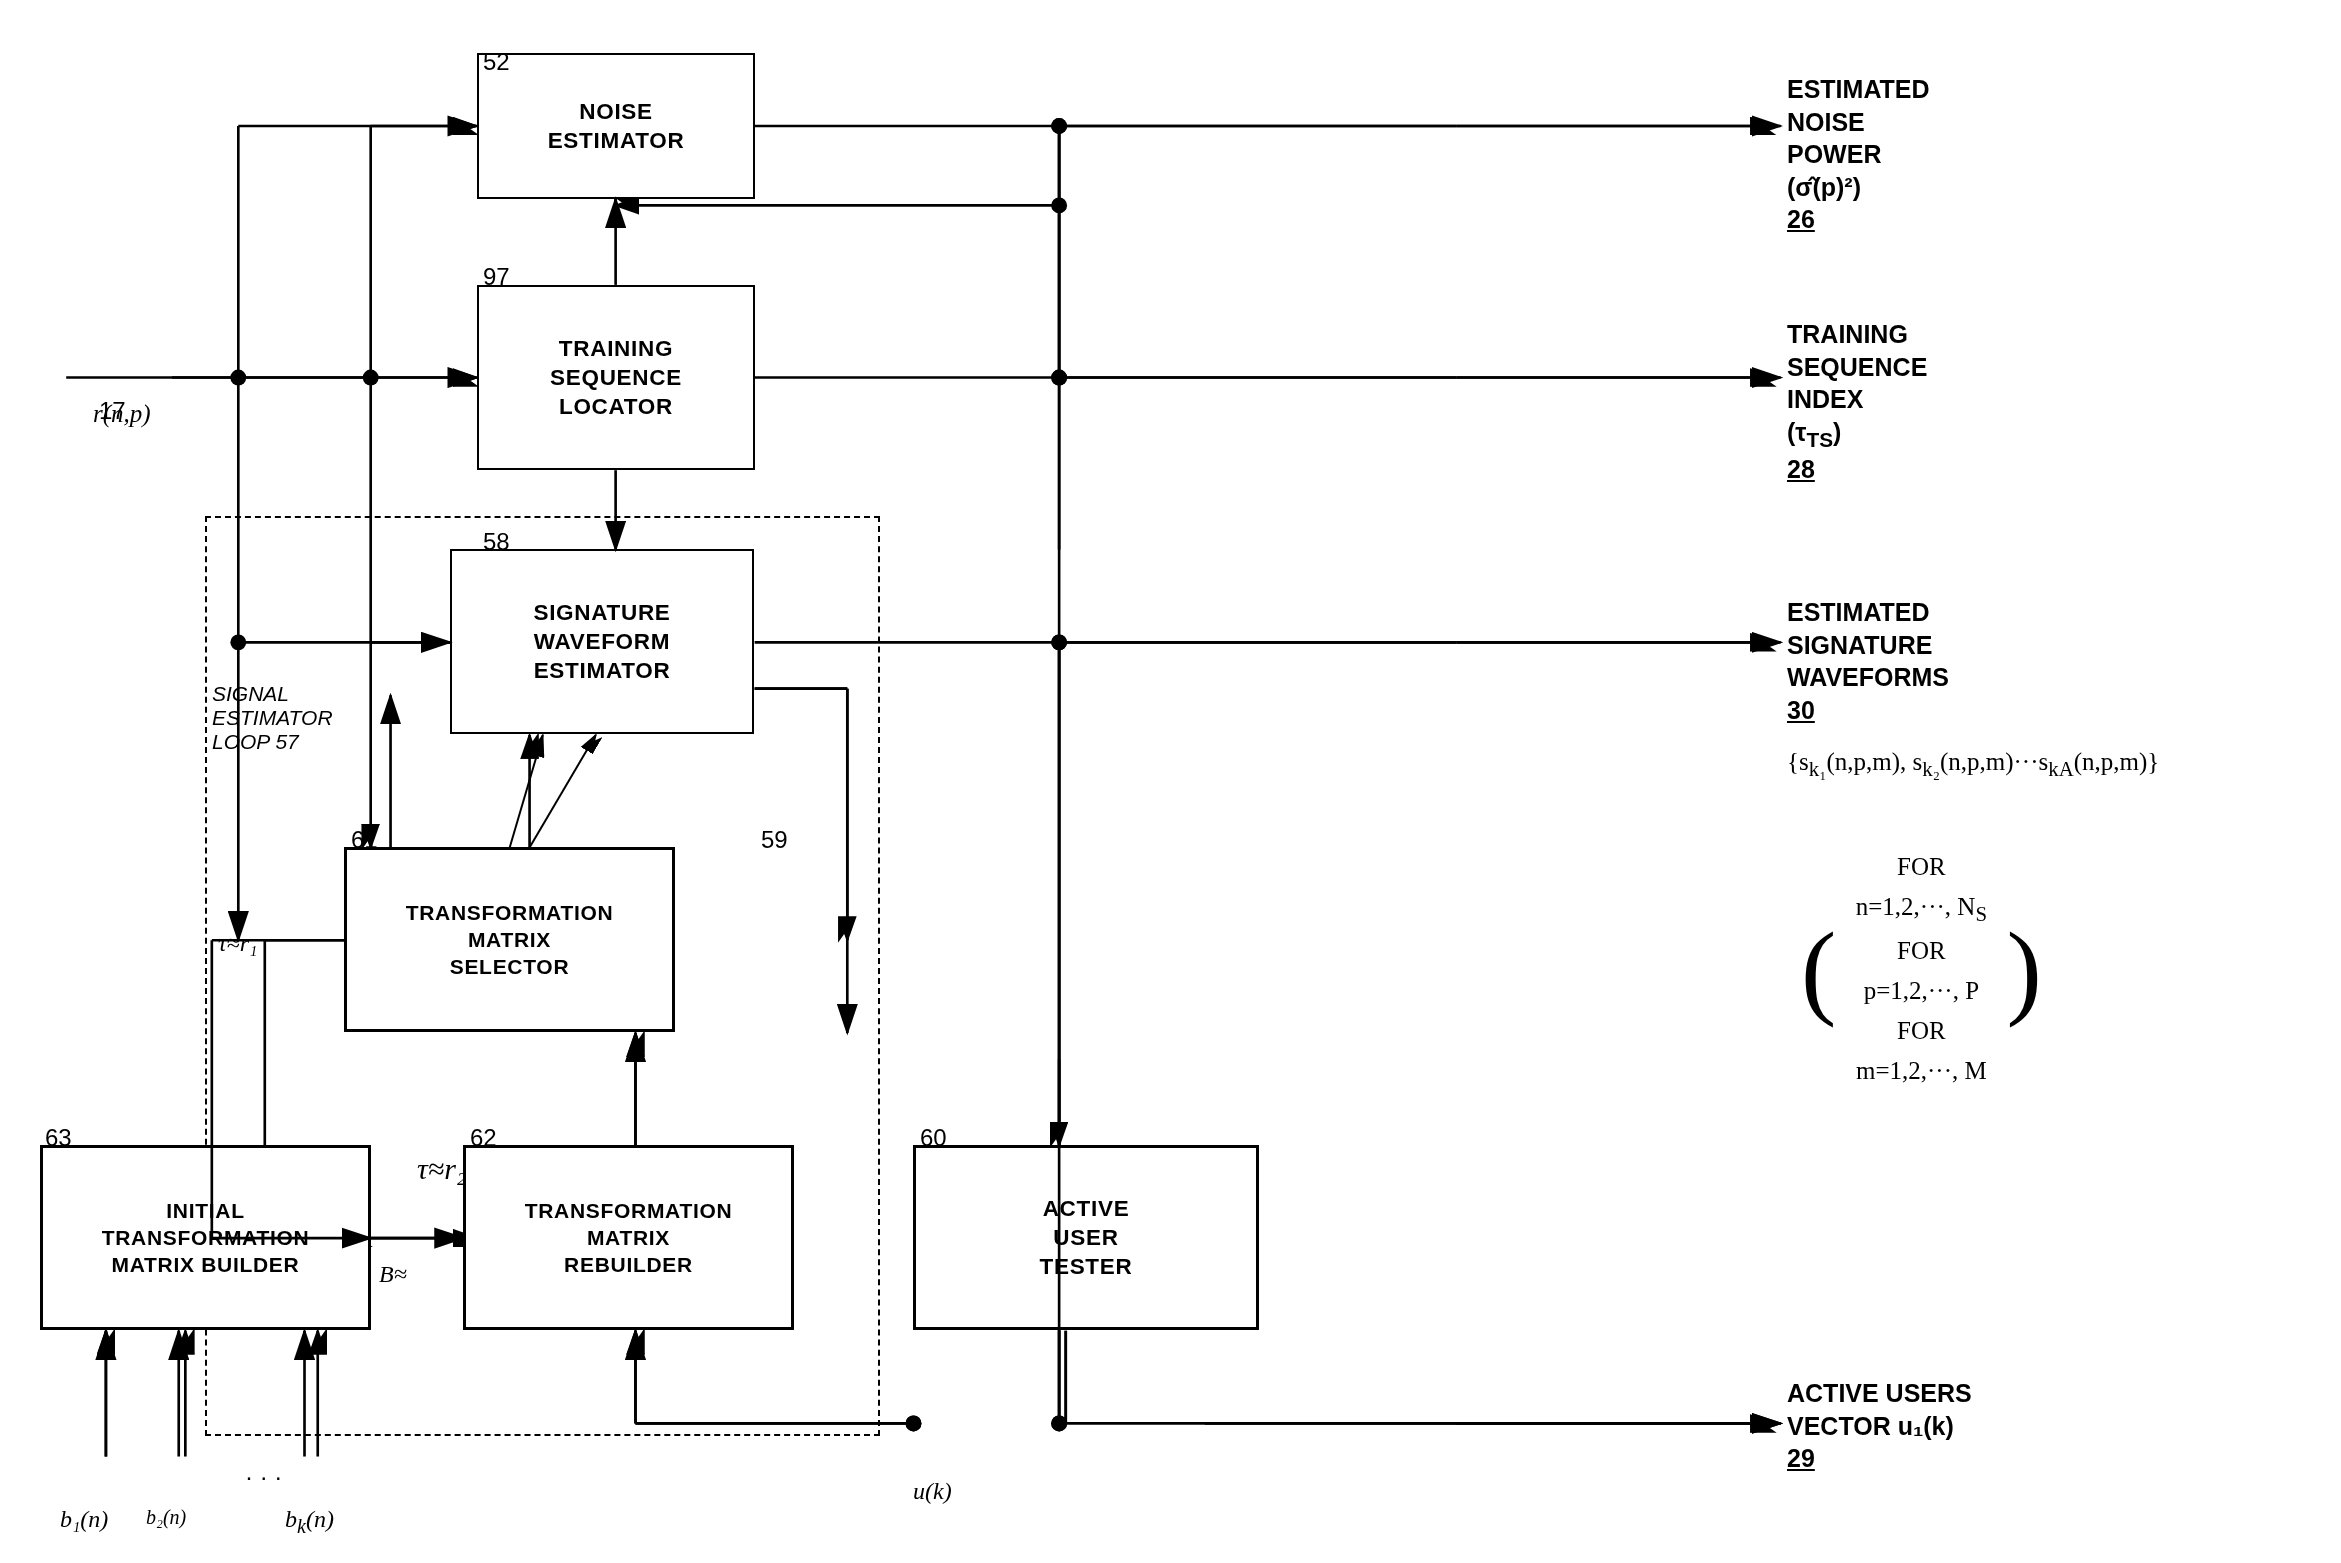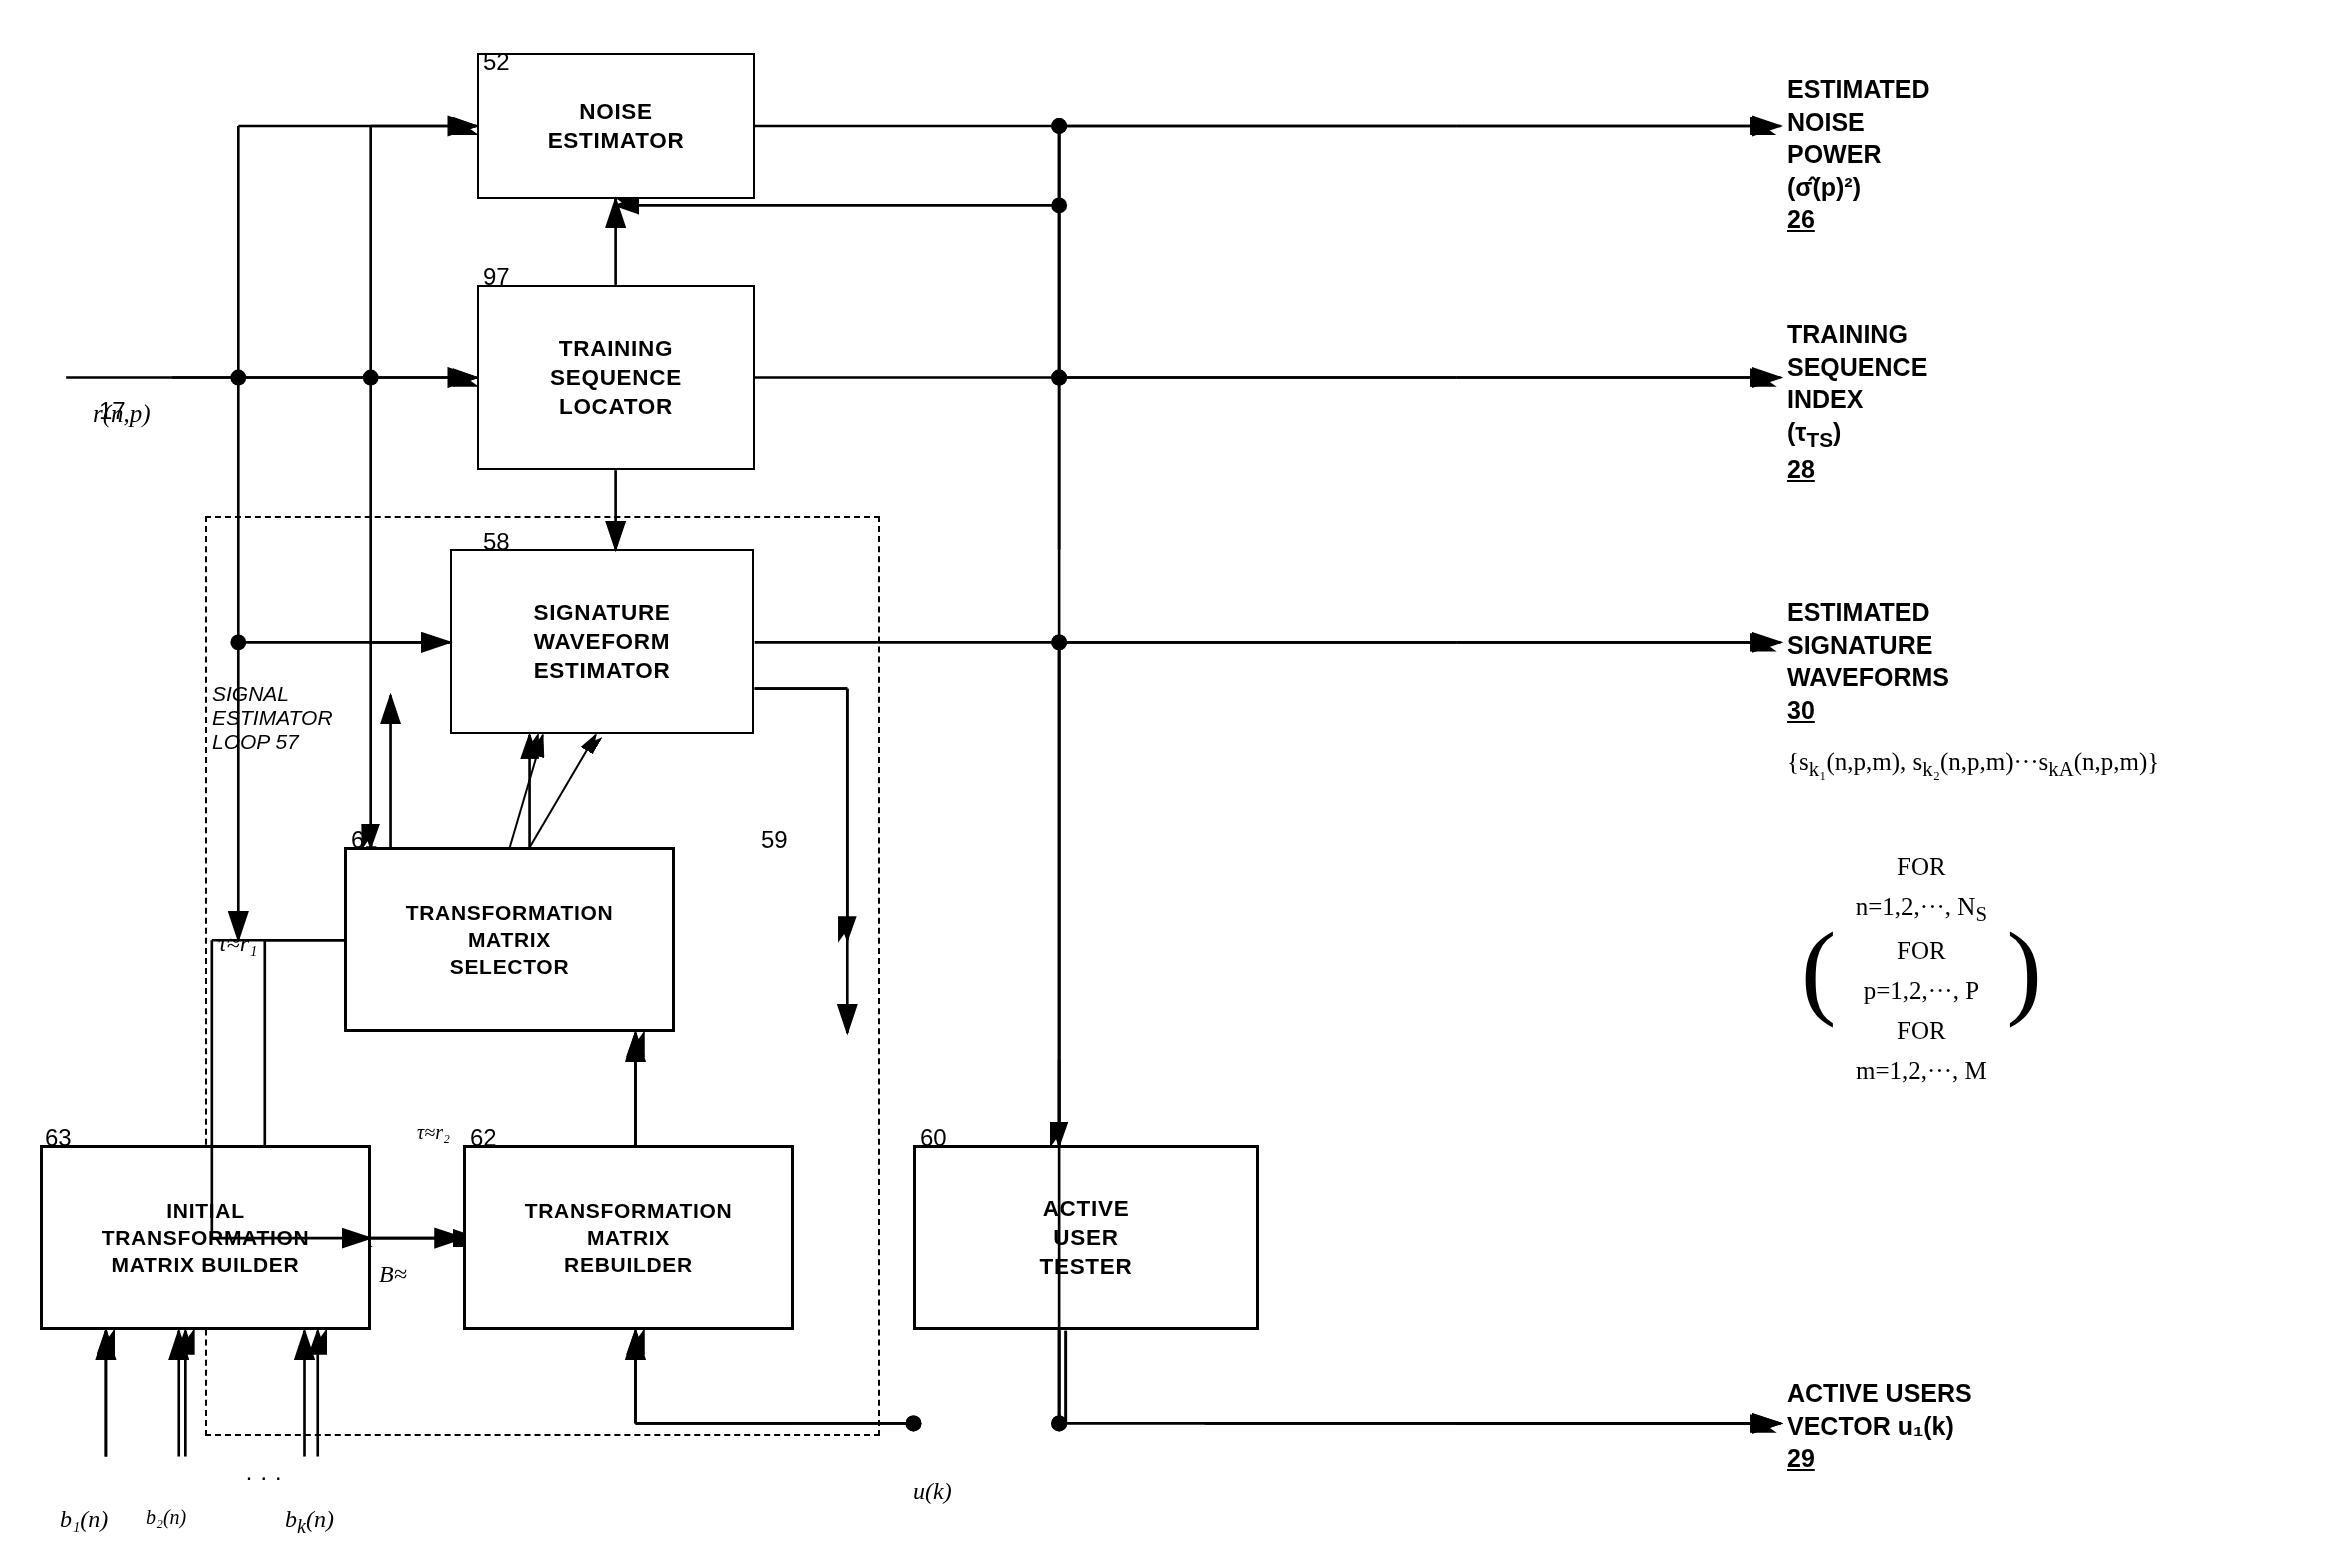--- a/index.html
+++ b/index.html
@@ -222,21 +222,21 @@
 <div class="label label-italic" style="left: 93px; top: 357px; font-size: 25px;">r(n,p)</div>
 
 <div class="ref-num" style="left: 99px; top: 397px;">17</div>
 
 <div class="label" style="left: 212px; top: 682px; font-size: 21px; text-align: left; font-style: italic;">
   SIGNAL<br>ESTIMATOR<br>LOOP 57
 </div>
 
 <div class="label label-italic" style="left: 218px; top: 887px; font-size: 24px;">τ≈r₁</div>
 
-<div class="label label-italic" style="left: 417px; top: 1078px; font-size: 20px;">τ≈r₂</div>
+<div class="label label-italic" style="left: 417px; top: 1109px; font-size: 30px;">τ≈r₂</div>
 
 <div class="label label-italic" style="left: 379px; top: 1218px; font-size: 24px;">B≈</div>
 
 <div class="label label-italic" style="left: 913px; top: 1435px; font-size: 24px;">u(k)</div>
 
 <div class="label label-italic" style="left: 60px; top: 1463px; font-size: 24px;">b₁(n)</div>
 
 <div class="label label-italic" style="left: 146px; top: 1463px; font-size: 20px;">b₂(n)</div>
 
 <div class="label" style="left: 245px; top: 1463px; font-size: 24px;">· · ·</div>

